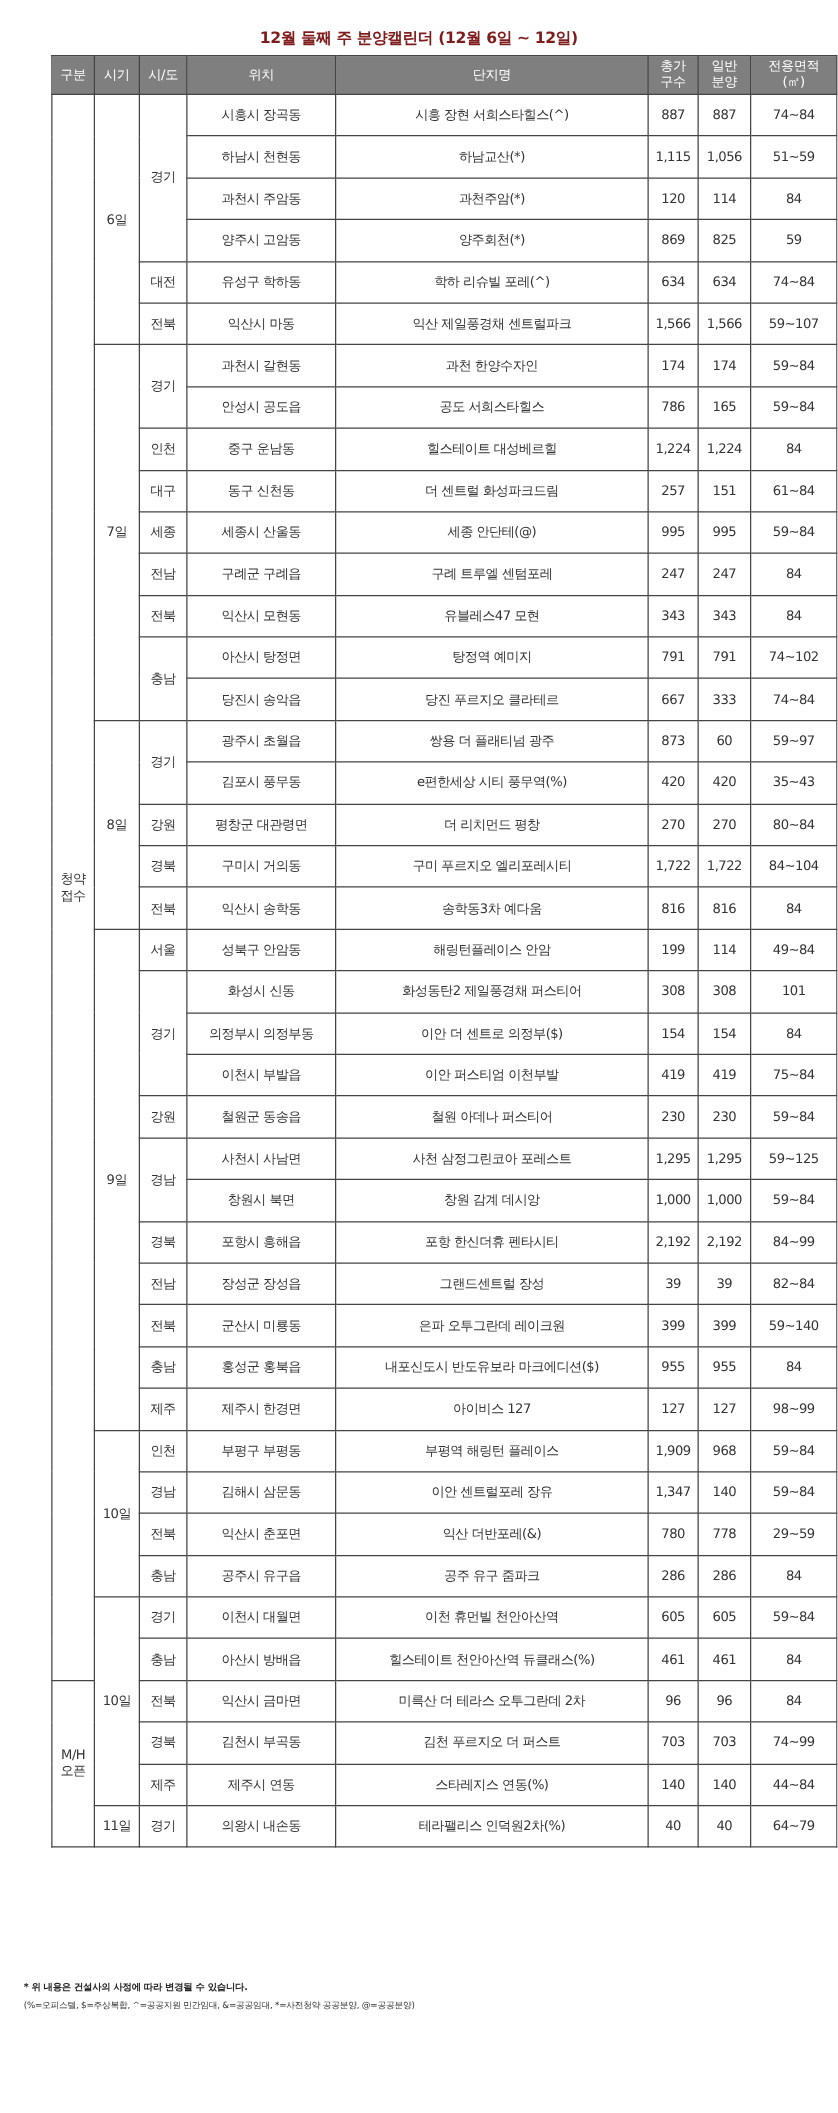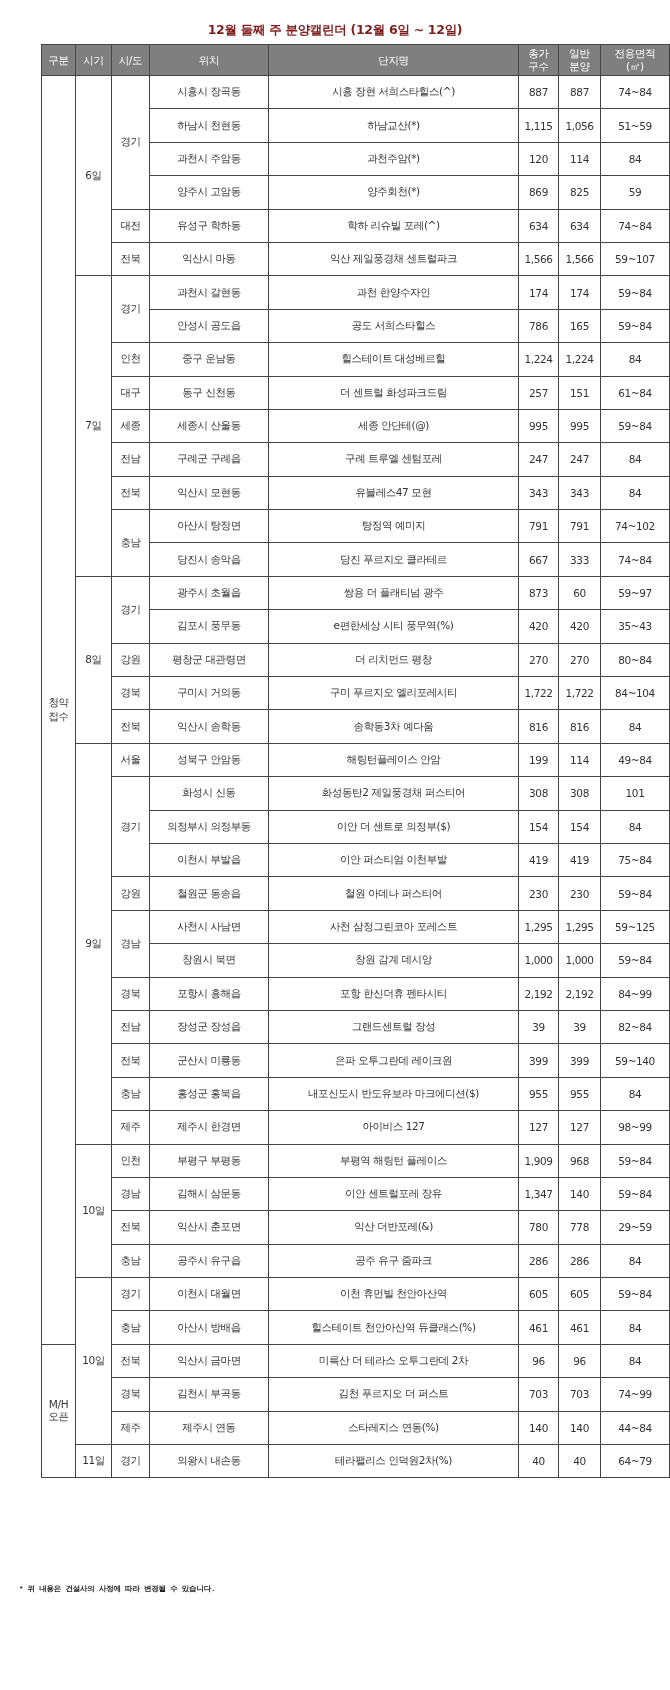--- a/index.html
+++ b/index.html
@@ -23,21 +23,21 @@
       letter-spacing: -0.3px;
     }
     table.cal td {
       height: 33.4px; font-size: 10.5px; text-align: center; vertical-align: middle;
       border: 1px solid #444; color: #333; letter-spacing: -0.4px;
       white-space: nowrap; overflow: hidden;
     }
     td.num { font-size: 10px; letter-spacing: -0.5px; }
     .footnotes {
       position: absolute; top: 1582px; left: 19px; width: 640px;
-      font-size: 7.5px; color: #222; line-height: 15px; letter-spacing: -0.2px; font-family: Liberation Mono, monospace;
+      font-size: 7.5px; color: #222; line-height: 15px; letter-spacing: -0.2px;
     }
     .footnotes div { font-weight: bold; }
     .footnotes div.legend { font-weight: normal; font-size: 7px; color: #333; }
   </style>
 </head>
 <body>
 
 <div class="title">12월 둘째 주 분양캘린더 (12월 6일 ~ 12일)</div>
 
 <table class="cal">
@@ -398,13 +398,14 @@
         <td>테라팰리스 인덕원2차(%)</td>
         <td class="num">40</td>
         <td class="num">40</td>
         <td class="num">64~79</td>
       </tr>
     </tbody>
 </table>
 
 <div class="footnotes">
   <div>* 위 내용은 건설사의 사정에 따라 변경될 수 있습니다.</div>
+  <div class="legend">(%=오피스텔, $=주상복합, ^=공공지원 민간임대, &amp;=공공임대, *=사전청약 공공분양, @=공공분양)</div>
 </div>
 
 </body></html>

